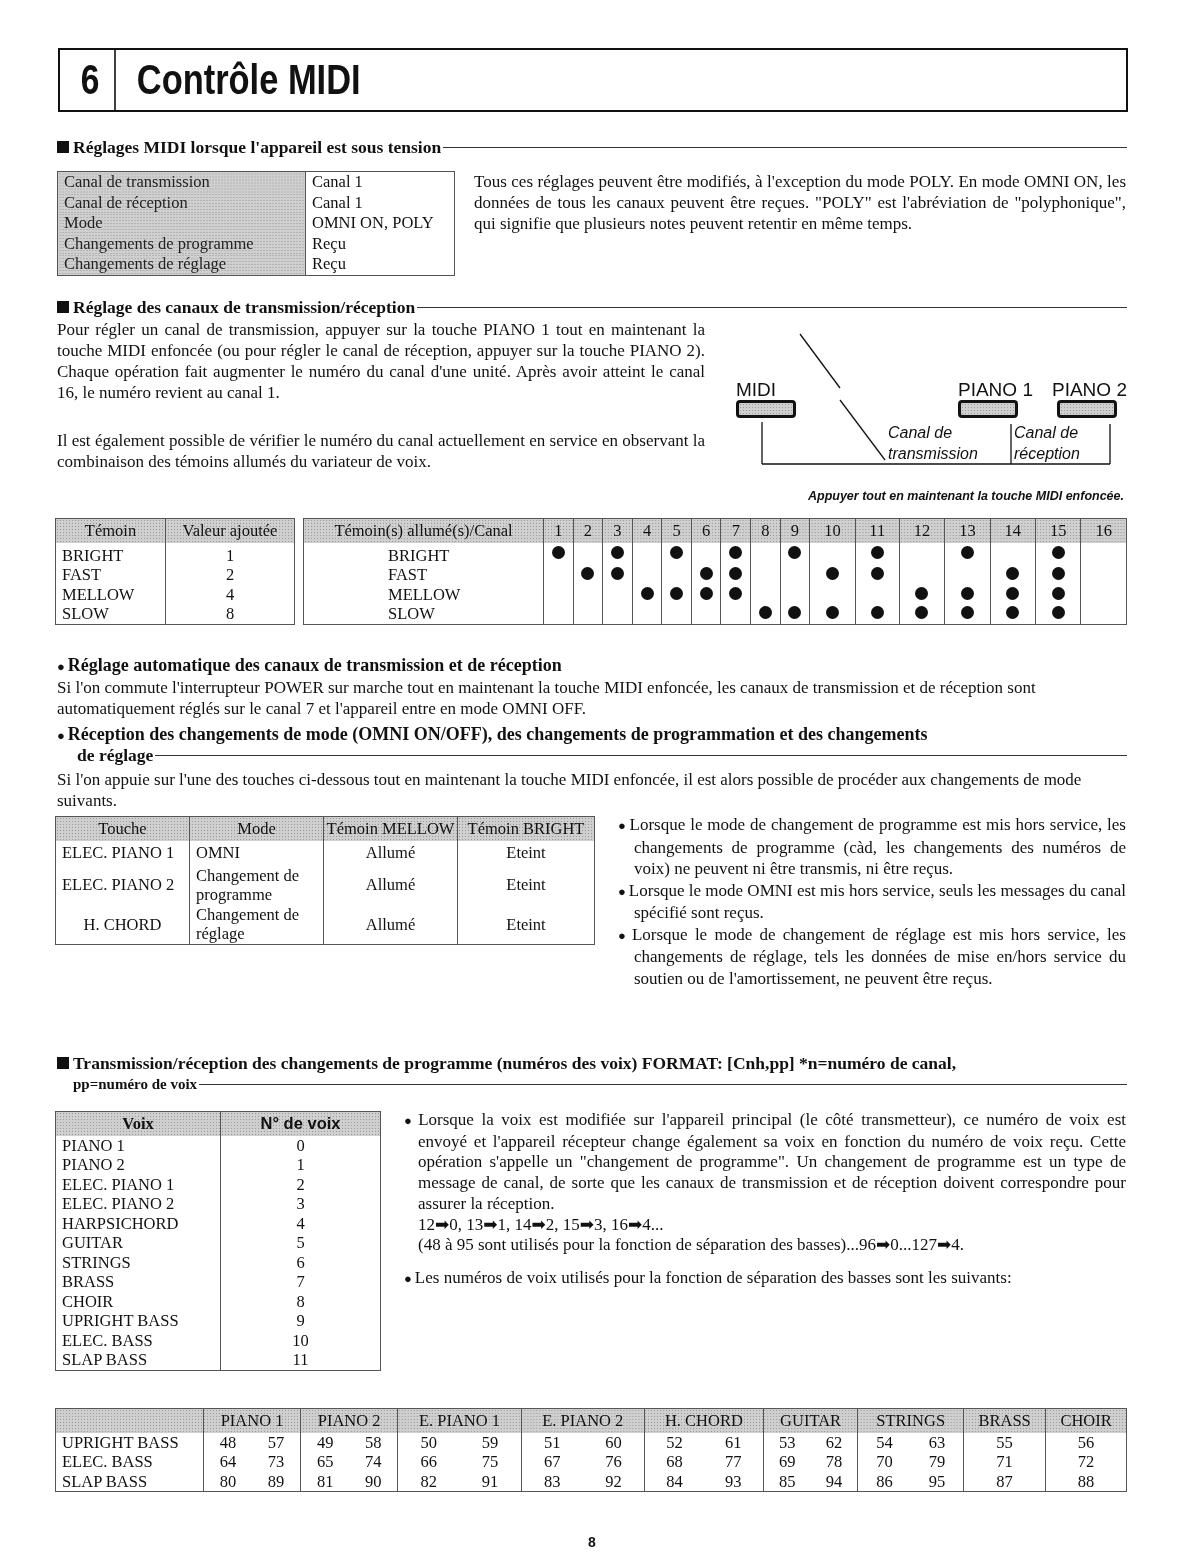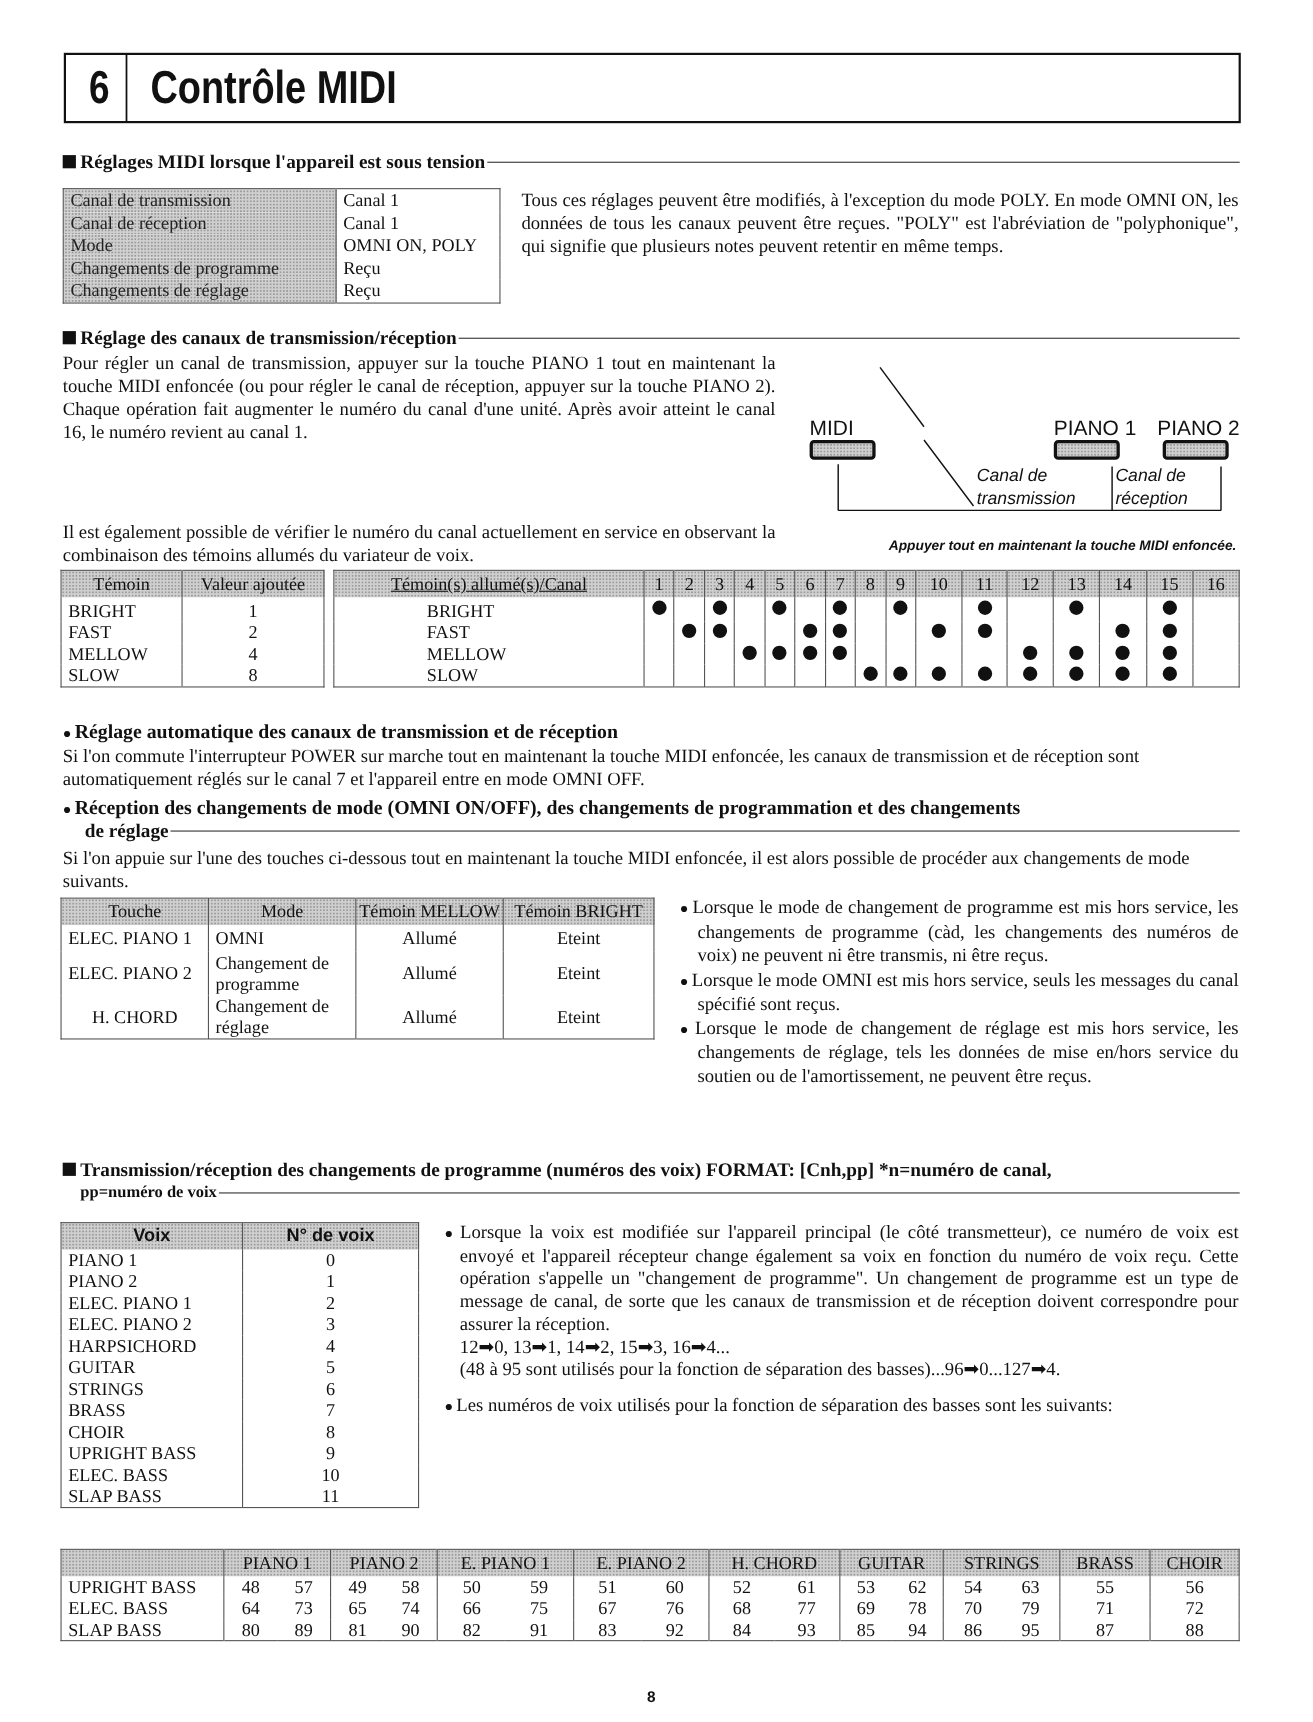--- a/index.html
+++ b/index.html
@@ -86,21 +86,21 @@
 
 <p class="abs just" style="left:474px; top:171px; width:652px; line-height:21px;">Tous ces réglages peuvent être modifiés, à l'exception du mode POLY. En mode OMNI ON, les données de tous les canaux peuvent être reçues. "POLY" est l'abréviation de "polyphonique", qui signifie que plusieurs notes peuvent retentir en même temps.</p>
 
 <div class="abs sec-head" style="left:57px; top:297px; width:1070px;">
   <span class="sq"></span>
   <span>Réglage des canaux de transmission/réception</span>
   <span class="rule"></span>
 </div>
 
 <p class="abs just" style="left:57px; top:319px; width:648px; line-height:21px;">Pour régler un canal de transmission, appuyer sur la touche PIANO 1 tout en maintenant la touche MIDI enfoncée (ou pour régler le canal de réception, appuyer sur la touche PIANO 2). Chaque opération fait augmenter le numéro du canal d'une unité. Après avoir atteint le canal 16, le numéro revient au canal 1.</p>
-<p class="abs just" style="left:57px; top:430px; width:648px; line-height:21px;margin-top:43px;">Il est également possible de vérifier le numéro du canal actuellement en service en observant la combinaison des témoins allumés du variateur de voix.</p>
+<p class="abs just" style="left:57px; top:430px; width:648px; line-height:21px;">Il est également possible de vérifier le numéro du canal actuellement en service en observant la combinaison des témoins allumés du variateur de voix.</p>
 
 <div class="abs" style="left:720px; top:320px; width:410px; height:190px;">
   <svg class="abs" style="left:0; top:0;" width="410" height="160">
     <line x1="80" y1="14" x2="120" y2="68" stroke="#111" stroke-width="1.3"></line>
     <line x1="120" y1="80" x2="165" y2="140" stroke="#111" stroke-width="1.3"></line>
     <line x1="42" y1="102" x2="42" y2="144" stroke="#111" stroke-width="1.3"></line>
     <line x1="42" y1="144" x2="390" y2="144" stroke="#111" stroke-width="1.3"></line>
     <line x1="291" y1="104" x2="291" y2="144" stroke="#111" stroke-width="1.3"></line>
     <line x1="390" y1="104" x2="390" y2="144" stroke="#111" stroke-width="1.3"></line>
   </svg>
@@ -144,21 +144,21 @@
     <tr>
         <td style="border-left:none;">SLOW</td>
         <td style="text-align:center;">8</td>
       </tr>
   </tbody>
 </table>
 
 <table id="matrix" class="abs grid" style="left:303px; top:518px; width:824px;">
   <thead>
     <tr class="shade" id="matrix-head">
-      <th style="border-left:none; width:282px;text-decoration:underline;">Témoin(s) allumé(s)/Canal</th>
+      <th style="border-left:none; width:240px;">Témoin(s) allumé(s)/Canal</th>
     <th>1</th>
         <th>2</th>
         <th>3</th>
         <th>4</th>
         <th>5</th>
         <th>6</th>
         <th>7</th>
         <th>8</th>
         <th>9</th>
         <th>10</th>
@@ -302,21 +302,21 @@
   <span>Transmission/réception des changements de programme (numéros des voix) FORMAT: [Cnh,pp] *n=numéro de canal,</span>
 </div>
 <div class="abs sec-head" style="left:73px; top:1074px; width:1054px; font-size:15px;">
   <span>pp=numéro de voix</span>
   <span class="rule"></span>
 </div>
 
 <table class="abs grid" style="left:55px; top:1111px; width:326px;">
   <thead>
     <tr class="shade">
-      <th style="border-left:none; width:165px; font-family:Liberation Sans, sans-serif; font-weight:bold;text-align:center;">Voix</th>
+      <th style="border-left:none; width:165px; font-family:Liberation Serif, serif; font-weight:bold;text-align:center;">Voix</th>
       <th style="font-family:'Liberation Sans',sans-serif; font-weight:bold;">N° de voix</th>
     </tr>
   </thead>
   <tbody id="voice-body">
       <tr>
         <td style="border-left:none;">PIANO 1</td>
         <td style="text-align:center;">0</td>
       </tr>
       <tr>
         <td style="border-left:none;">PIANO 2</td>

